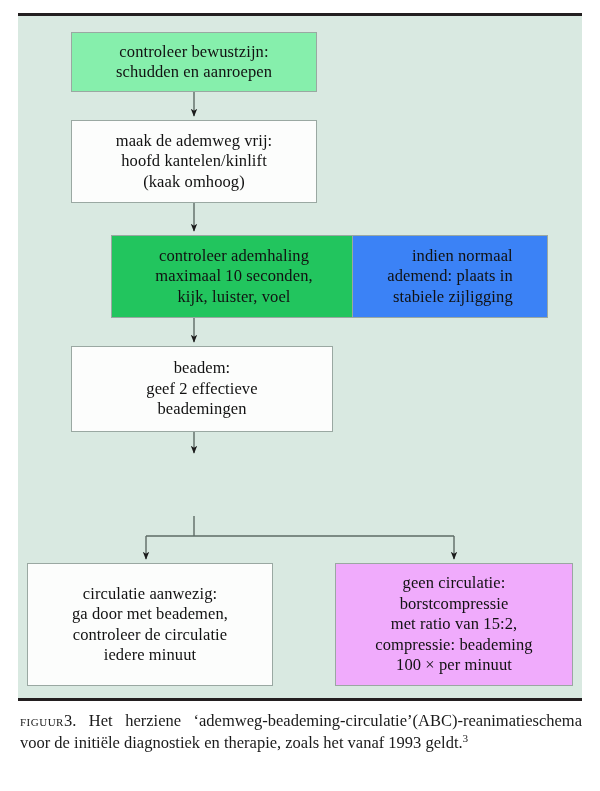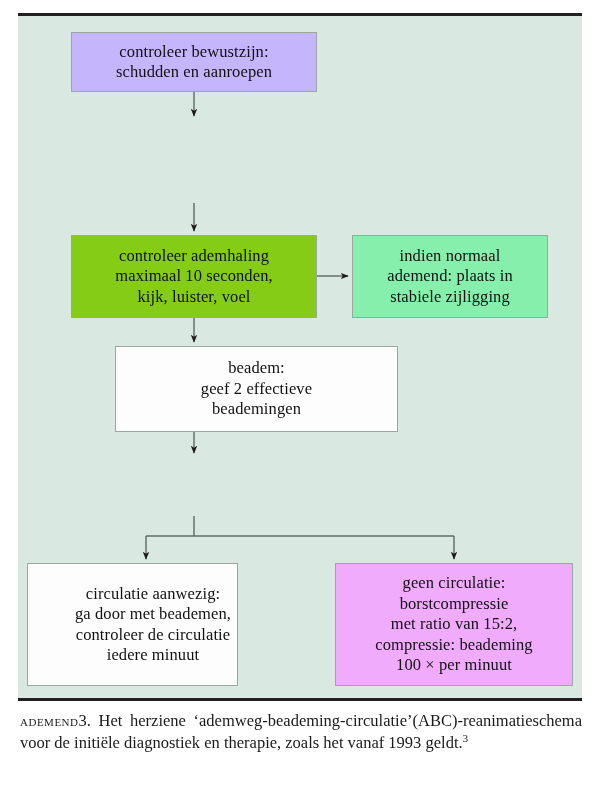--- a/index.html
+++ b/index.html
@@ -66,23 +66,23 @@
     display: block;
     padding: 0 6px;
     white-space: pre-line;
   }
 
   
   #box-consciousness { left: 53px;  top: 16px;  width: 246px; height: 60px; }
   #box-airway        { left: 53px;  top: 104px; width: 246px; height: 83px; }
   #box-breathing     { left: 53px;  top: 219px; width: 246px; height: 83px; }
   #box-recovery      { left: 334px; top: 219px; width: 196px; height: 83px; }
-  #box-ventilate     { left: 53px;  top: 330px; width: 283px; height: 86px; margin-left: 44px; }
+  #box-ventilate     { left: 53px;  top: 330px; width: 262px; height: 86px; }
   #box-circulation   { left: 53px;  top: 441px; width: 246px; height: 59px; }
-  #box-has-circ      { left: 9px;   top: 547px; width: 211px; height: 123px; justify-content: flex-end; }
+  #box-has-circ      { left: 9px;   top: 547px; width: 246px; height: 123px; }
   #box-no-circ       { left: 317px; top: 547px; width: 238px; height: 123px; }
 
   
   #caption {
     position: absolute;
     left: 20px;
     top: 710px;
     width: 562px;
     font-size: 16.5px;
     line-height: 1.33;
@@ -124,33 +124,38 @@
 
         <line x1="176" y1="416" x2="176" y2="437" marker-end="url(#arrow)"></line>
 
         <line x1="176" y1="500" x2="176" y2="520"></line>
         <line x1="128" y1="520" x2="436" y2="520"></line>
         <line x1="128" y1="520" x2="128" y2="543" marker-end="url(#arrow)"></line>
         <line x1="436" y1="520" x2="436" y2="543" marker-end="url(#arrow)"></line>
       </g>
     </svg>
 
-    <div class="flow-box" id="box-consciousness" style="background: #c4b5fd; border-color: rgb(154, 168, 162);">
+    <div class="flow-box" id="box-consciousness" style="background: #86efac; border-color: rgb(154, 168, 162);">
       <span class="box-text">controleer bewustzijn:
 schudden en aanroepen</span>
     </div>
 
+    <div class="flow-box" id="box-airway" style="background: rgb(252, 253, 252); border-color: rgb(154, 168, 162);">
+      <span class="box-text">maak de ademweg vrij:
+hoofd kantelen/kinlift
+(kaak omhoog)</span>
+    </div>
 
-    <div class="flow-box" id="box-breathing" style="background: #84cc16; border-color: rgb(154, 168, 162);">
+    <div class="flow-box" id="box-breathing" style="background: #22c55e; border-color: rgb(154, 168, 162); margin-left: 40px;">
       <span class="box-text">controleer ademhaling
 maximaal 10 seconden,
 kijk, luister, voel</span>
     </div>
 
-    <div class="flow-box" id="box-recovery" style="background: #86efac; border-color: rgb(154, 168, 162);">
+    <div class="flow-box" id="box-recovery" style="background: #3b82f6; border-color: rgb(154, 168, 162); text-align: right;">
       <span class="box-text">indien normaal
 ademend: plaats in
 stabiele zijligging</span>
     </div>
 
     <div class="flow-box" id="box-ventilate" style="background: rgb(252, 253, 252); border-color: rgb(154, 168, 162);">
       <span class="box-text">beadem:
 geef 2 effectieve
 beademingen</span>
     </div>
@@ -167,13 +172,13 @@
       <span class="box-text">geen circulatie:
 borstcompressie
 met ratio van 15:2,
 compressie: beademing
 100 × per minuut</span>
     </div>
 
   </div>
 </div>
 
-<div id="caption"><span id="caption-label">ademend</span><span>3.</span><span> Het herziene ‘ademweg-beademing-circulatie’(ABC)-reanimatieschema voor de initiële diagnostiek en therapie, zoals het vanaf 1993 geldt.</span><sup>3</sup></div>
+<div id="caption"><span id="caption-label">figuur</span><span>3.</span><span> Het herziene ‘ademweg-beademing-circulatie’(ABC)-reanimatieschema voor de initiële diagnostiek en therapie, zoals het vanaf 1993 geldt.</span><sup>3</sup></div>
 
 </body></html>

